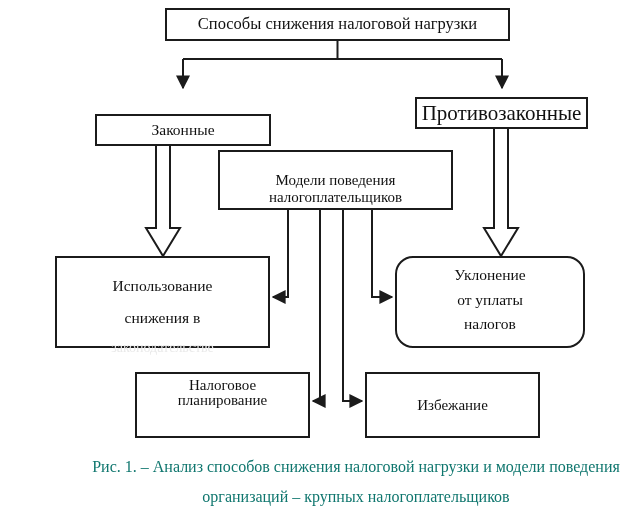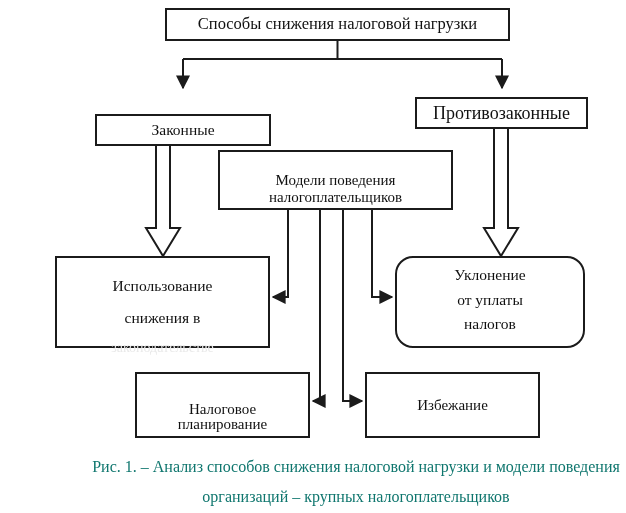--- a/index.html
+++ b/index.html
@@ -49,21 +49,21 @@
     left: 165px; top: 8px; width: 345px; height: 33px;
     font-size: 16.5px;
   }
   #node-legal {
     left: 95px; top: 97px; width: 176px; height: 32px;
     font-size: 15.5px;
     margin-top: 17px;
   }
   #node-illegal {
     left: 415px; top: 97px; width: 173px; height: 32px;
-    font-size: 18px;
+    font-size: 21px;
     text-align: right;
   }
   #node-models {
     left: 218px; top: 150px; width: 235px; height: 60px;
     font-size: 15px;
     justify-content: space-around;
     padding: 20px 0 2px 0;
   }
   #node-gaps {
     left: 55px; top: 256px; width: 215px; height: 92px;
@@ -81,21 +81,21 @@
     left: 395px; top: 256px; width: 190px; height: 92px;
     font-size: 15.5px;
     justify-content: flex-start;
     padding-top: 9px;
     border-radius: 18px;
   }
   #node-evasion .line { margin-bottom: 9px; }
   #node-planning {
     left: 135px; top: 372px; width: 175px; height: 66px;
     font-size: 15px;
-    justify-content: flex-end;
+    justify-content: flex-start;
     padding: 4px 0;
   }
   #node-avoidance {
     left: 365px; top: 372px; width: 175px; height: 66px;
     font-size: 15px;
     justify-content: space-around;
     padding: 4px 0;
   }
   
   #caption {

